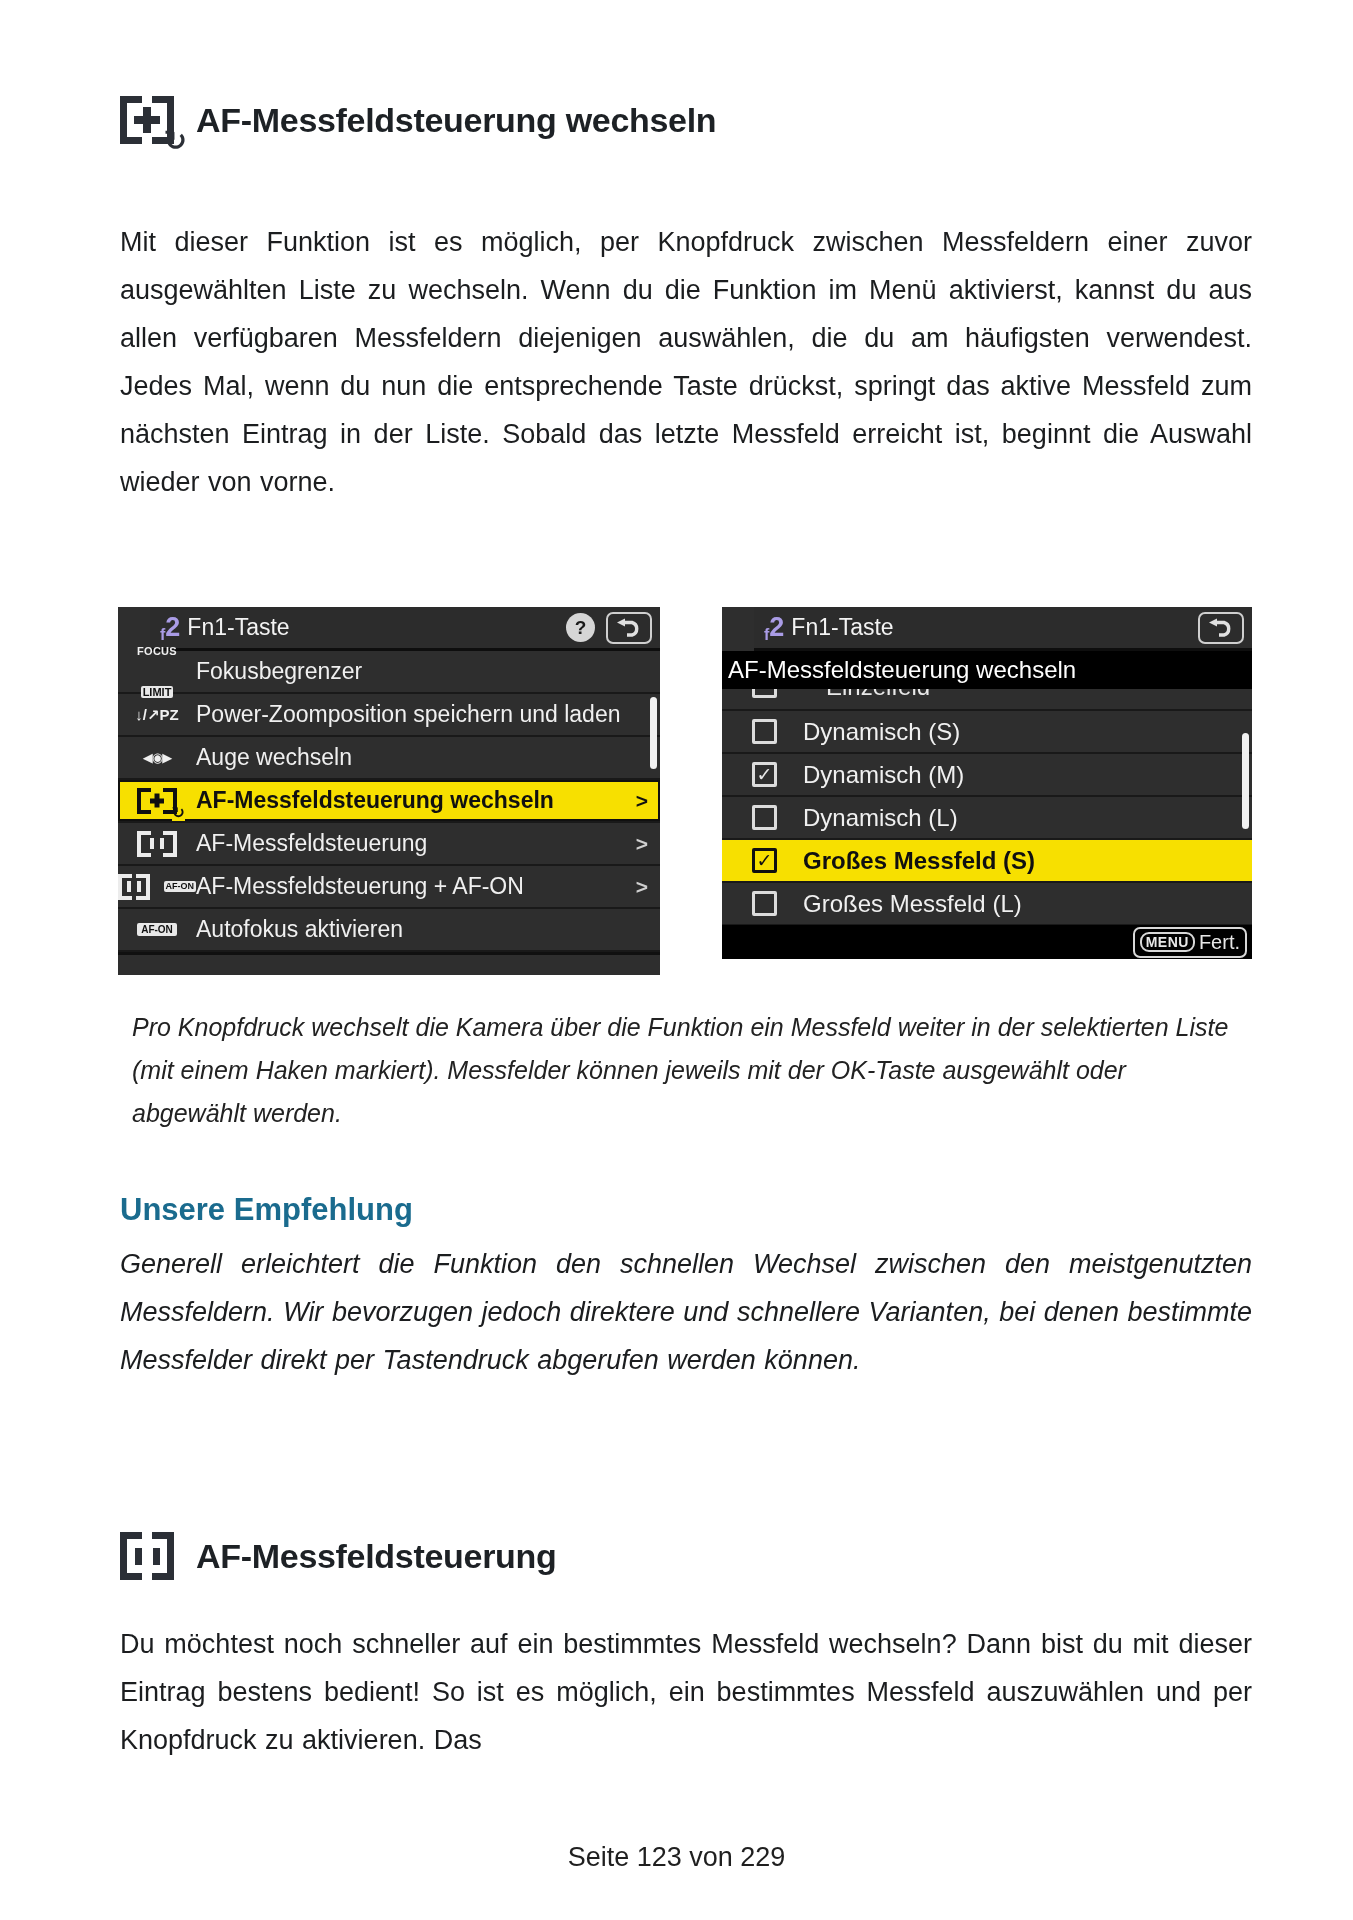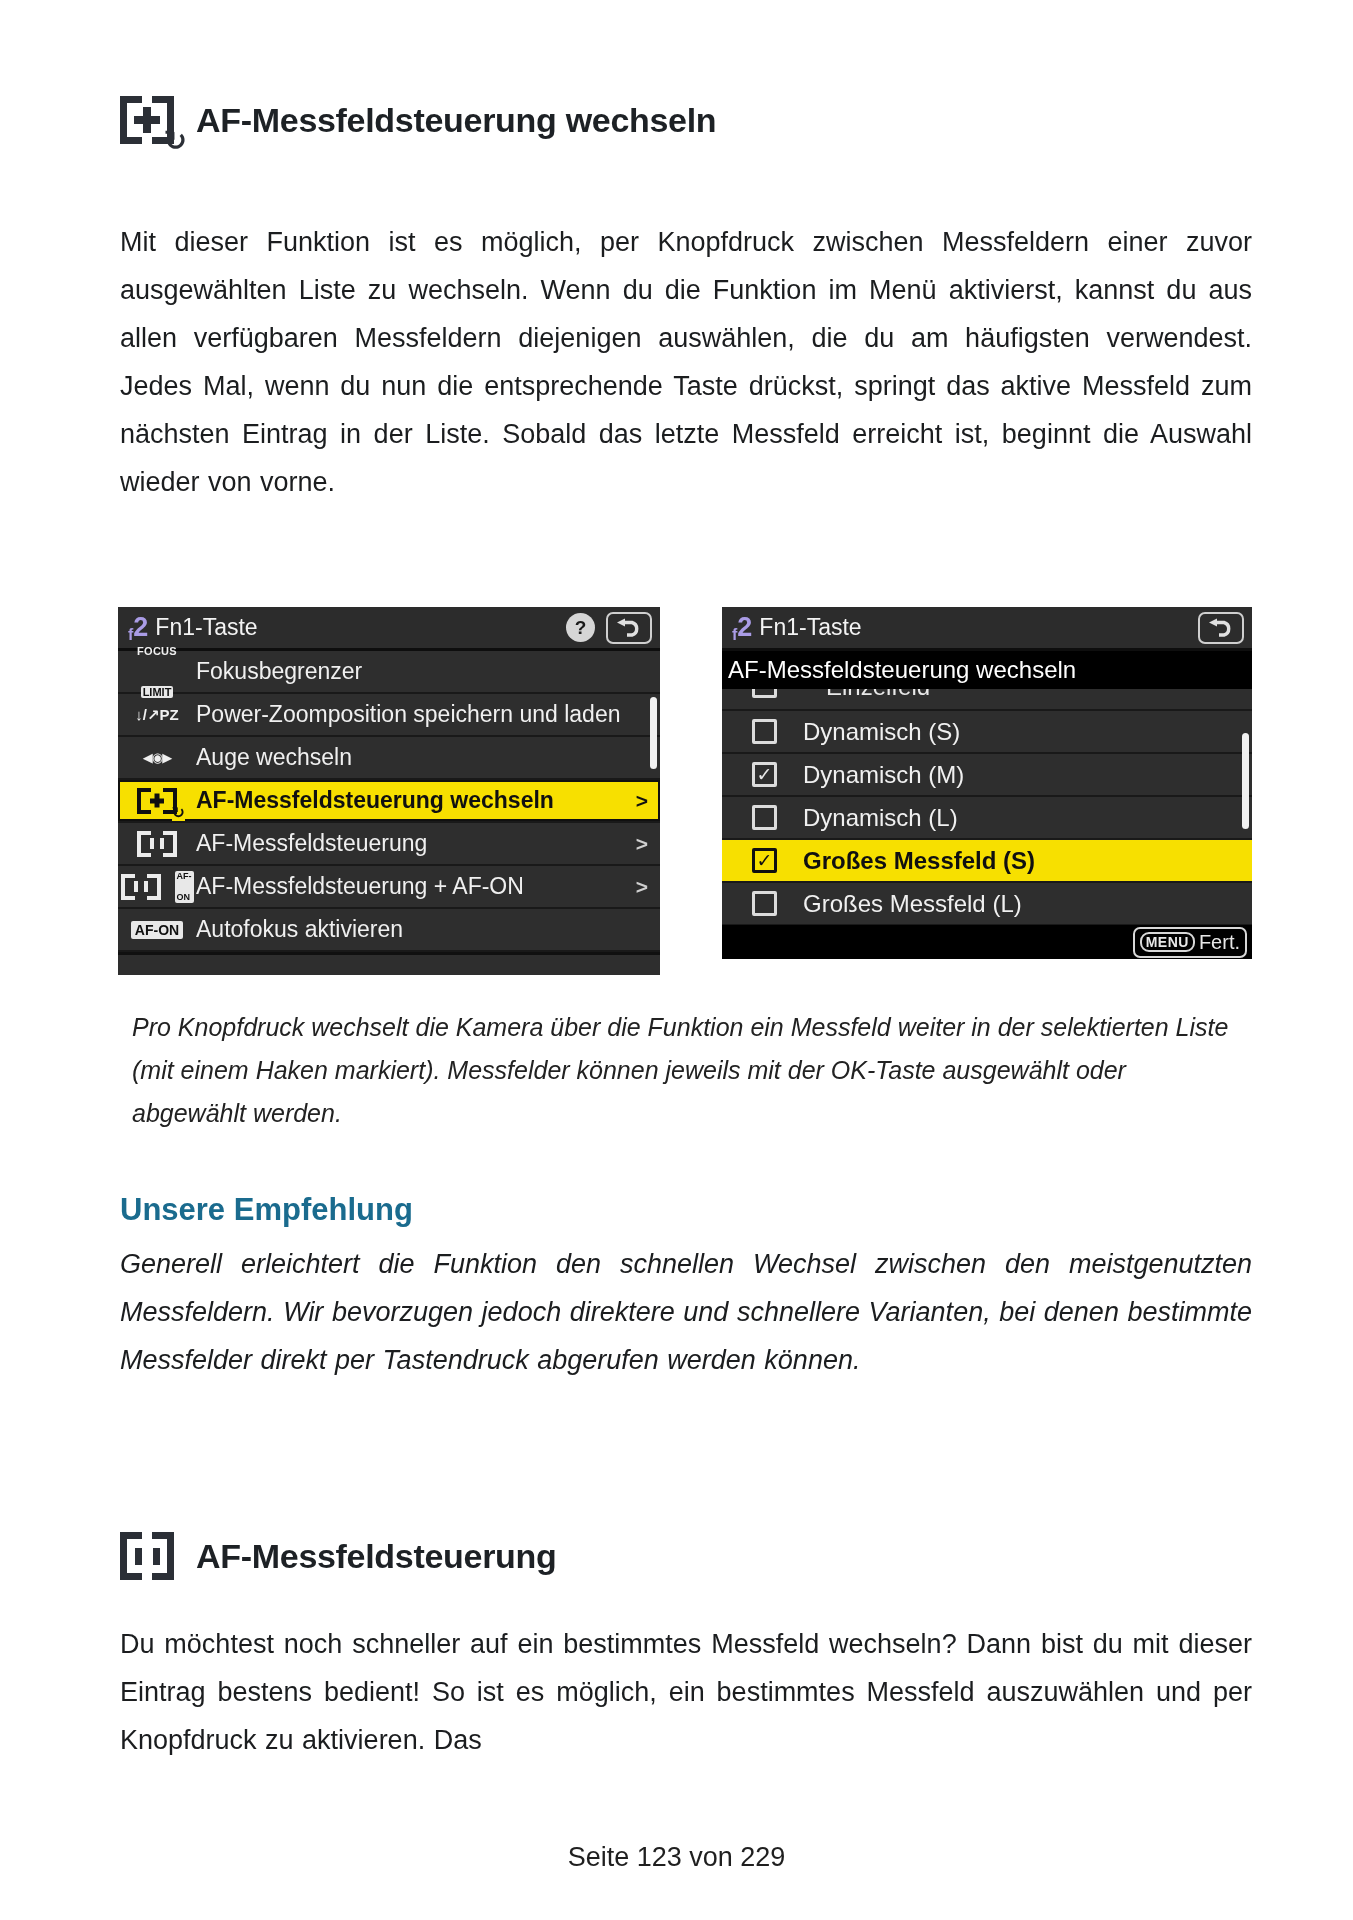--- a/index.html
+++ b/index.html
@@ -40,21 +40,21 @@
   .teal{position:absolute;left:120px;top:1192px;margin:0;font-size:31px;font-weight:700;color:var(--teal);}
   .pagefoot{position:absolute;left:0;top:1842px;width:100%;text-align:center;font-size:27px;color:#1f1f1f;}
 
   
   .figs{position:absolute;left:118px;top:607px;display:flex;gap:62px;}
   .menu{position:relative;background:var(--mbg);overflow:hidden;}
   .menu.left{width:542px;height:368px;}
   .menu.right{width:530px;height:352px;}
 
   .mhead{height:44px;background:#2c2c2c;display:flex;align-items:center;padding:0 8px 0 10px;
-         border-bottom:3px solid #0e0e0e;box-sizing:border-box;}
+         border-bottom:3px solid #0e0e0e;box-sizing:border-box;margin-left:32px;}
   .fpre i{font-style:normal;color:var(--lav);font-size:16px;font-weight:600;position:relative;top:4px;}
   .fpre b{color:var(--lav);font-size:27px;font-weight:700;}
   .mtitle{color:#f3f3f3;font-size:23px;font-weight:400;margin-left:7px;}
   .help{margin-left:auto;width:29px;height:29px;border-radius:50%;background:#d6d6d6;color:#1a1a1a;
         font-weight:700;font-size:19px;display:flex;align-items:center;justify-content:center;margin-right:11px;}
   .mhead .back{width:46px;height:32px;border:2.5px solid #cfcfcf;border-radius:7px;display:flex;
         align-items:center;justify-content:center;box-sizing:border-box;}
   .mhead.noh .back{margin-left:auto;}
 
   .mrow{height:43px;display:flex;align-items:center;border-bottom:2px solid var(--sep);box-sizing:border-box;}
@@ -62,32 +62,32 @@
   .mlabel{color:var(--mw);font-size:23px;white-space:nowrap;}
   .mchev{margin-left:auto;padding-right:12px;color:#d0d0d0;font-size:21px;font-weight:700;}
   .mrow.sel{background:var(--yellow);box-shadow:inset 0 0 0 2px #101010;}
   .mrow.sel .mlabel{color:#101010;font-weight:600;}
   .mrow.sel .mchev{color:#101010;}
 
   .icstack{display:flex;flex-direction:column;align-items:center;line-height:12px;gap:29px;}
   .ictop{font-style:normal;font-size:11px;font-weight:700;color:var(--mw);letter-spacing:.3px;}
   .icchip{font-style:normal;font-size:11px;font-weight:700;background:#e8e8e8;color:#111;
           padding:0 2px;border-radius:2px;}
-  .icchip.big{font-size:14px;padding:1px 4px;}
+  .icchip.big{font-size:10px;padding:1px 4px;}
   .ictext{font-size:15px;font-weight:700;color:var(--mw);white-space:nowrap;}
   .ictext.sm2{font-size:13px;letter-spacing:-1px;}
   .bk.sm{width:40px;height:26px;--bw:10px;--bt:4px;--bc:#ececec;}
   .bk.sm .plus{--pw:14px;--pt:5px;}
   .bk.sm .cyc{font-size:16px;right:-8px;bottom:-7px;background:transparent;padding:0;}
   .bk.sm .bars{gap:6px;}
   .bk.sm .bars i{width:4px;height:11px;}
   .bk.sm.dark{--bc:#101010;}
   .mrow.sel .bk.sm .cyc{background:var(--yellow);}
-  .minichip{display:inline-flex;flex-direction:column;background:#e8e8e8;color:#111;border-radius:2px;
-            margin-left:14px;padding:1px 2px;line-height:9px;gap:12px;}
+  .minichip{display:inline-flex;flex-direction:row;background:#e8e8e8;color:#111;border-radius:2px;
+            margin-left:14px;padding:1px 2px;line-height:9px;}
   .minichip i{font-style:normal;font-size:9px;font-weight:700;}
 
   
   .blackbar{height:38px;background:#000;color:#fff;font-size:24px;display:flex;align-items:center;
             padding-left:6px;box-sizing:border-box;}
   .partial{height:20px;position:relative;overflow:hidden;background:var(--mbg);
            border-bottom:2px solid var(--sep);}
   .partial .cb{position:absolute;left:30px;top:-16px;}
   .partial .plabel{position:absolute;left:104px;top:-16px;font-size:24px;color:#e8e8e8;}
   .rrow{height:43px;display:flex;align-items:center;border-bottom:2px solid var(--sep);

